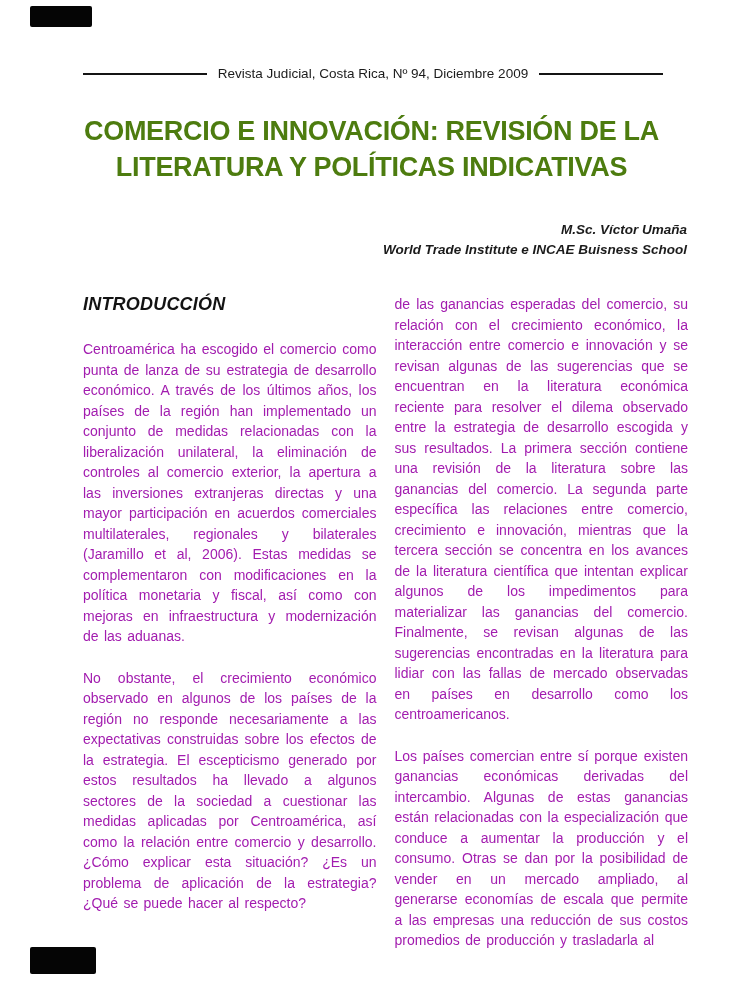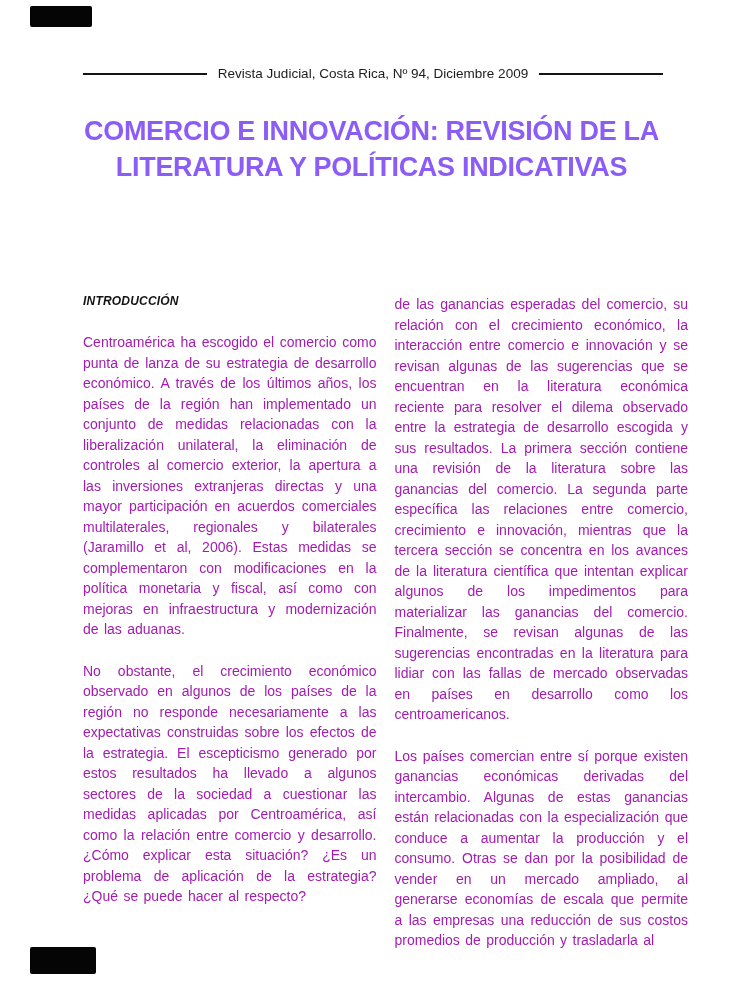--- a/index.html
+++ b/index.html
@@ -41,21 +41,21 @@
     top: 113px; left: 0; right: 0;
     text-align: center;
   }
   .article-title .title-text {
     display: inline-block;
     max-width: 600px;
     font-size: 27px;
     font-weight: bold;
     line-height: 36px;
     letter-spacing: -0.3px;
-    color: #8b5cf6;
+    color: #4d7c0f;
   }
 
   .author-block {
     position: absolute;
     top: 220px; right: 56px;
     text-align: right;
     font-weight: bold;
     font-style: italic;
     font-size: 13.5px;
     line-height: 20px;
@@ -66,21 +66,21 @@
     position: absolute;
     top: 294px; left: 83px; right: 55px;
     display: flex;
     gap: 18px;
   }
   .col { flex: 1; min-width: 0; }
 
   .section-heading {
     font-weight: bold;
     font-style: italic;
-    font-size: 12px;
+    font-size: 18px;
     letter-spacing: 0.2px;
     margin: 0 0 24px 0;
     color: #131313;
   }
 
   .body-par {
     font-size: 14px;
     line-height: 20.5px;
     text-align: justify;
     text-align-last: left;
@@ -107,20 +107,22 @@
   <span class="rule"></span>
   <span>Revista Judicial, Costa Rica, Nº 94, Diciembre 2009</span>
   <span class="rule"></span>
 </div>
 
 <div class="article-title">
   <span class="title-text">COMERCIO E INNOVACIÓN: REVISIÓN DE LA LITERATURA Y POLÍTICAS INDICATIVAS</span>
 </div>
 
 <div class="author-block">
+  <div>M.Sc. Víctor Umaña</div>
+  <div>World Trade Institute e INCAE Buisness School</div>
 </div>
 
 <div class="columns">
   <div class="col">
     <h2 class="section-heading">INTRODUCCIÓN</h2>
     <p class="body-par">Centroamérica ha escogido el comercio como punta de lanza de su estrategia de desarrollo económico. A través de los últimos años, los países de la región han implementado un conjunto de medidas relacionadas con la liberalización unilateral, la eliminación de controles al comercio exterior, la apertura a las inversiones extranjeras directas y una mayor participación en acuerdos comerciales multilaterales, regionales y bilaterales (Jaramillo et al, 2006). Estas medidas se complementaron con modificaciones en la política monetaria y fiscal, así como con mejoras en infraestructura y modernización de las aduanas.</p>
     <p class="body-par">No obstante, el crecimiento económico observado en algunos de los países de la región no responde necesariamente a las expectativas construidas sobre los efectos de la estrategia. El escepticismo generado por estos resultados ha llevado a algunos sectores de la sociedad a cuestionar las medidas aplicadas por Centroamérica, así como la relación entre comercio y desarrollo. ¿Cómo explicar esta situación? ¿Es un problema de aplicación de la estrategia? ¿Qué se puede hacer al respecto?</p>
   </div>
   <div class="col">
     <p class="body-par">de las ganancias esperadas del comercio, su relación con el crecimiento económico, la interacción entre comercio e innovación y se revisan algunas de las sugerencias que se encuentran en la literatura económica reciente para resolver el dilema observado entre la estrategia de desarrollo escogida y sus resultados. La primera sección contiene una revisión de la literatura sobre las ganancias del comercio. La segunda parte específica las relaciones entre comercio, crecimiento e innovación, mientras que la tercera sección se concentra en los avances de la literatura científica que intentan explicar algunos de los impedimentos para materializar las ganancias del comercio. Finalmente, se revisan algunas de las sugerencias encontradas en la literatura para lidiar con las fallas de mercado observadas en países en desarrollo como los centroamericanos.</p>

